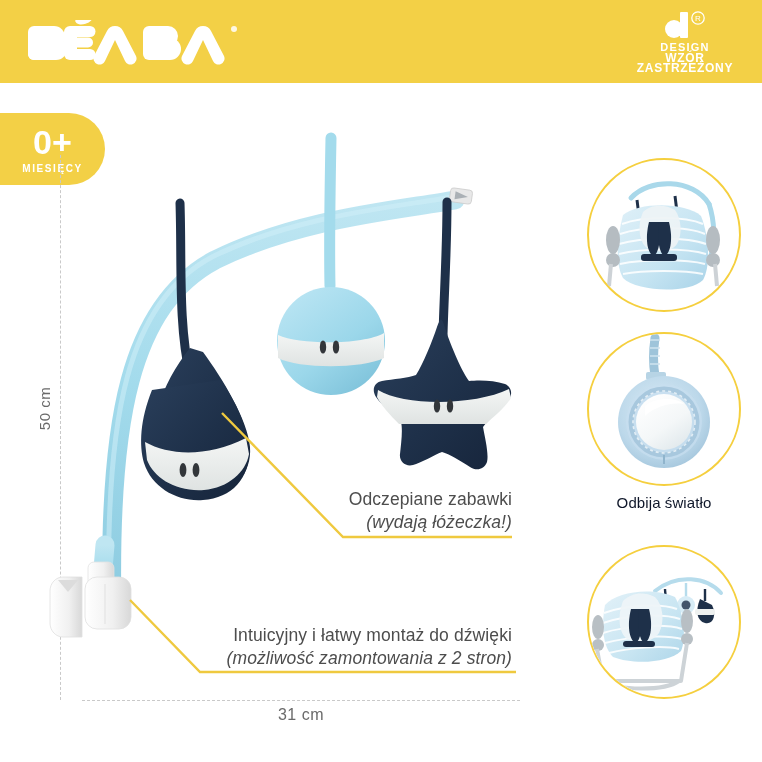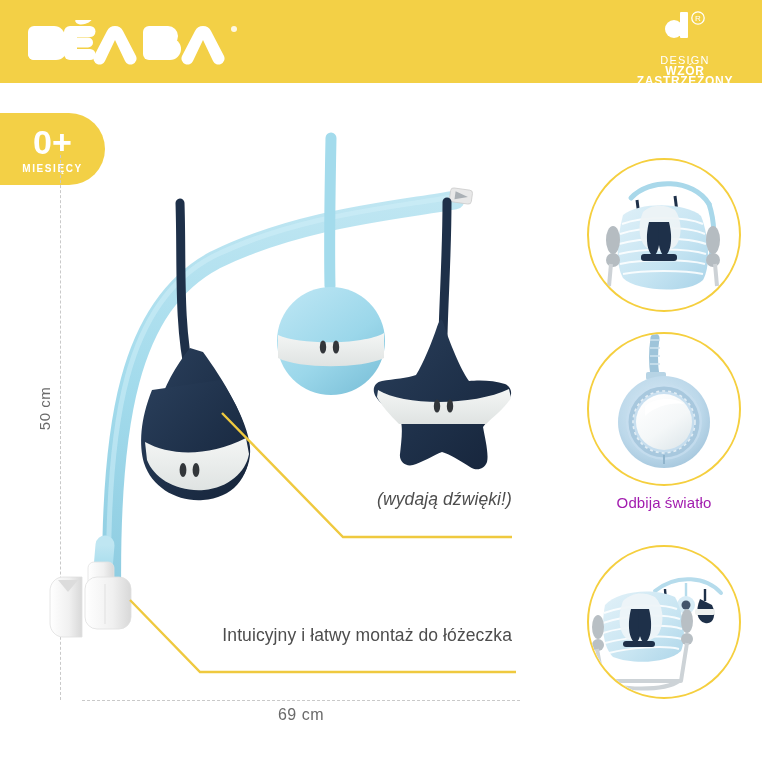--- a/index.html
+++ b/index.html
@@ -23,22 +23,22 @@
   }
   .logo svg { display:block; }
   .design-badge {
     position:absolute; right:18px; top:10px;
     width:118px; height:66px;
     text-align:center;
     color:#ffffff;
   }
   .design-mark { height:30px; }
   .design-t1 {
-    font-size:11px; font-weight:normal; letter-spacing:1.2px;
-    line-height:12px; margin-top:14px;text-align:center;
+    font-size:11px; font-weight:bold; letter-spacing:1.2px;
+    line-height:12px; margin-top:1px;text-align:center;
   }
   .design-t2 {
     font-size:12px; font-weight:bold; letter-spacing:0.7px;
     line-height:10px;
   }
 
   
   .age-badge {
     position:absolute; left:0; top:113px;
     width:105px; height:72px;
@@ -98,21 +98,21 @@
   .feature .ring {
     position:relative;
     width:150px; height:150px; margin:0 auto;
     border:2px solid #f5cf3e;
     border-radius:50%;
     background:#ffffff;
     overflow:hidden;
   }
   .feature .cap {
     margin-top:8px;
-    font-size:15px; color:#a21caf; letter-spacing:0.1px;
+    font-size:15px; color:#0f172a; letter-spacing:0.1px;
   }
   #feature-bouncer { left:573px; top:158px; }
   #feature-mirror  { left:573px; top:332px; }
   #feature-recline { left:573px; top:545px; }
   .feature .ring svg { position:absolute; left:0; top:0; }
 </style>
 </head>
 <body>
 
 <div class="page">
@@ -162,21 +162,21 @@
   </div>
 
   <div class="age-badge">
     <div class="big">0+</div>
     <div class="small">MIESIĘCY</div>
   </div>
 
   <div class="dim-v-line"></div>
   <div class="dim-v-label">50 cm</div>
   <div class="dim-h-line"></div>
-  <div class="dim-h-label">69 cm</div>
+  <div class="dim-h-label">31 cm</div>
 
   <div class="product-art">
     <svg width="545" height="620" viewBox="0 0 545 620" aria-hidden="true">
       <defs>
         <linearGradient id="archG" x1="0" y1="0" x2="0" y2="1">
           <stop offset="0%" stop-color="#bfe6f2"></stop>
           <stop offset="45%" stop-color="#a3dbec"></stop>
           <stop offset="100%" stop-color="#8ccbe0"></stop>
         </linearGradient>
         <linearGradient id="navyG" x1="0" y1="0" x2="1" y2="1">
@@ -249,25 +249,27 @@
   </div>
 
   <div class="leader">
     <svg width="545" height="620" viewBox="0 0 545 620" aria-hidden="true">
       <polyline points="222,323 343,447 512,447" fill="none" stroke="#efc93f" stroke-width="2.4" stroke-linejoin="miter"></polyline>
       <polyline points="130,510 200,582 516,582" fill="none" stroke="#efc93f" stroke-width="2.4" stroke-linejoin="miter"></polyline>
     </svg>
   </div>
 
   <div class="callout" id="callout-toys">
-    <div class="l2">(wydają dźwięki!)</div>
+    <div class="l1">Odczepiane zabawki</div>
+    <div class="l2">(wydają łóżeczka!)</div>
   </div>
 
   <div class="callout" id="callout-mount">
-    <div class="l1">Intuicyjny i łatwy montaż do łóżeczka</div>
+    <div class="l1">Intuicyjny i łatwy montaż do dźwięki</div>
+    <div class="l2">(możliwość zamontowania z 2 stron)</div>
   </div>
 
   <div class="feature" id="feature-bouncer">
     <div class="ring">
       <svg width="150" height="150" viewBox="0 0 150 150" aria-hidden="true">
         <defs>
           <linearGradient id="seatG" x1="0" y1="0" x2="1" y2="1">
             <stop offset="0%" stop-color="#dff0f8"></stop>
             <stop offset="60%" stop-color="#c5e4f2"></stop>
             <stop offset="100%" stop-color="#a9d3e8"></stop>

